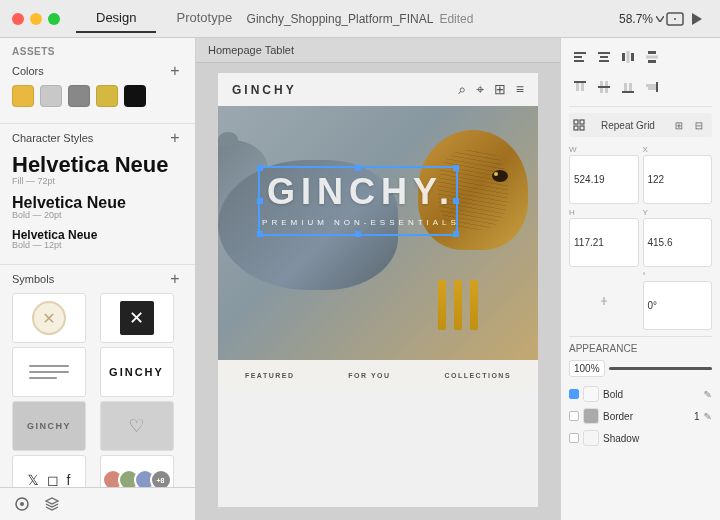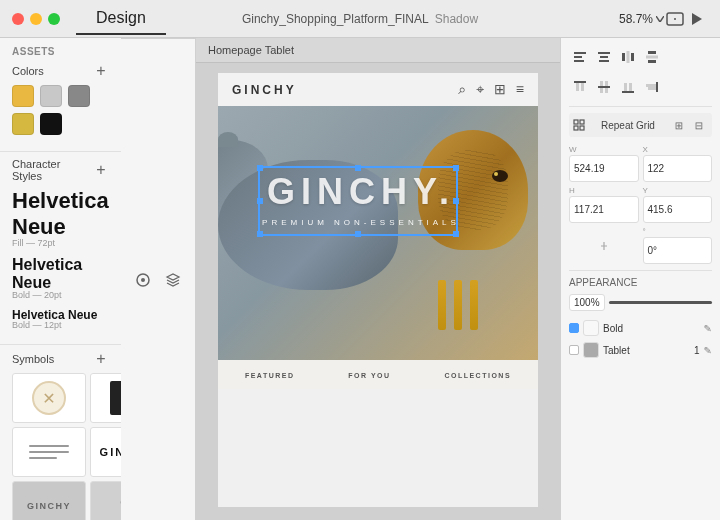--- a/index.html
+++ b/index.html
@@ -36,21 +36,21 @@
     .wc-min { background: #ffbd2e; }
     .wc-max { background: #27c93f; }
     .tab-area {
       display: flex;
       gap: 0;
       flex: 1;
       justify-content: flex-start;
     }
     .tab {
       padding: 6px 20px;
-      font-size: 16px;
+      font-size: 13px;
       color: #666;
       cursor: pointer;
       border-bottom: 2px solid transparent;
     }
     .tab.active {
       color: #222;
       border-bottom: 2px solid #333;
     }
     .title-center {
       position: absolute;
@@ -579,21 +579,21 @@
       font-size: 8px;
       color: #999;
       margin-bottom: 1px;
     }
     .dim-value {
       font-size: 10px;
       color: #333;
       background: #fff;
       border: 1px solid #ddd;
       border-radius: 3px;
-      padding: 7px 4px;
+      padding: 18px 4px;
       display: flex;
       align-items: center;
       gap: 2px;
     }
 
     .divider {
       border: none;
       border-top: 1px solid #e0e0e0;
       margin: 6px 0;
     }
@@ -665,21 +665,21 @@
       text-align: right;
     }
 
     
     .left-panel-wrapper {
       width: 196px;
       background: #f5f5f5;
       border-right: 1px solid #d0d0d0;
       flex-shrink: 0;
       display: flex;
-      flex-direction: row;
+      flex-direction: column;
       position: relative;
       overflow: hidden;
     }
     .panel-scroll {
       flex: 1;
       overflow-y: auto;
     }
 
     .bottom-toolbar {
       border-top: 1px solid #d0d0d0;
@@ -706,24 +706,25 @@
 <body>
 
 <div class="title-bar">
   <div class="window-controls">
     <div class="wc wc-close"></div>
     <div class="wc wc-min"></div>
     <div class="wc wc-max"></div>
   </div>
   <div class="tab-area">
     <div class="tab active">Design</div>
+    <div class="tab">Prototype</div>
   </div>
   <div class="title-center">
     <span>Ginchy_Shopping_Platform_FINAL</span>
-    <span style="color:#888">Shadow</span>
+    <span style="color:#888">Edited</span>
   </div>
   <div class="title-right">
     <div class="zoom-display">
       <span>58.7%</span>
       <svg width="8" height="6" viewBox="0 0 8 6">
           <path d="M0 0 L4 6 L8 0" fill="none" stroke="#555" stroke-width="1.5"></path>
         </svg>
     </div>
     <div class="icon-btn">
       <svg width="18" height="14" viewBox="0 0 18 14">
@@ -1059,22 +1060,27 @@
       <div class="fill-row">
         <div class="app-checkbox checked"></div>
         <div class="fill-swatch" style="background:#f8f8f8;"></div>
         <span class="fill-label">Bold</span>
         <span class="fill-pencil">✎</span>
       </div>
 
       <div class="fill-row">
         <div class="app-checkbox"></div>
         <div class="fill-swatch" style="background:#aaaaaa;"></div>
-        <span class="fill-label">Tablet</span>
+        <span class="fill-label">Border</span>
         <span class="fill-number">1</span>
         <span class="fill-pencil">✎</span>
       </div>
 
+      <div class="fill-row">
+        <div class="app-checkbox"></div>
+        <div class="fill-swatch" style="background:transparent;"></div>
+        <span class="fill-label">Shadow</span>
+      </div>
 
     </div>
   </div>
 
 </div>
 
 </body></html>

